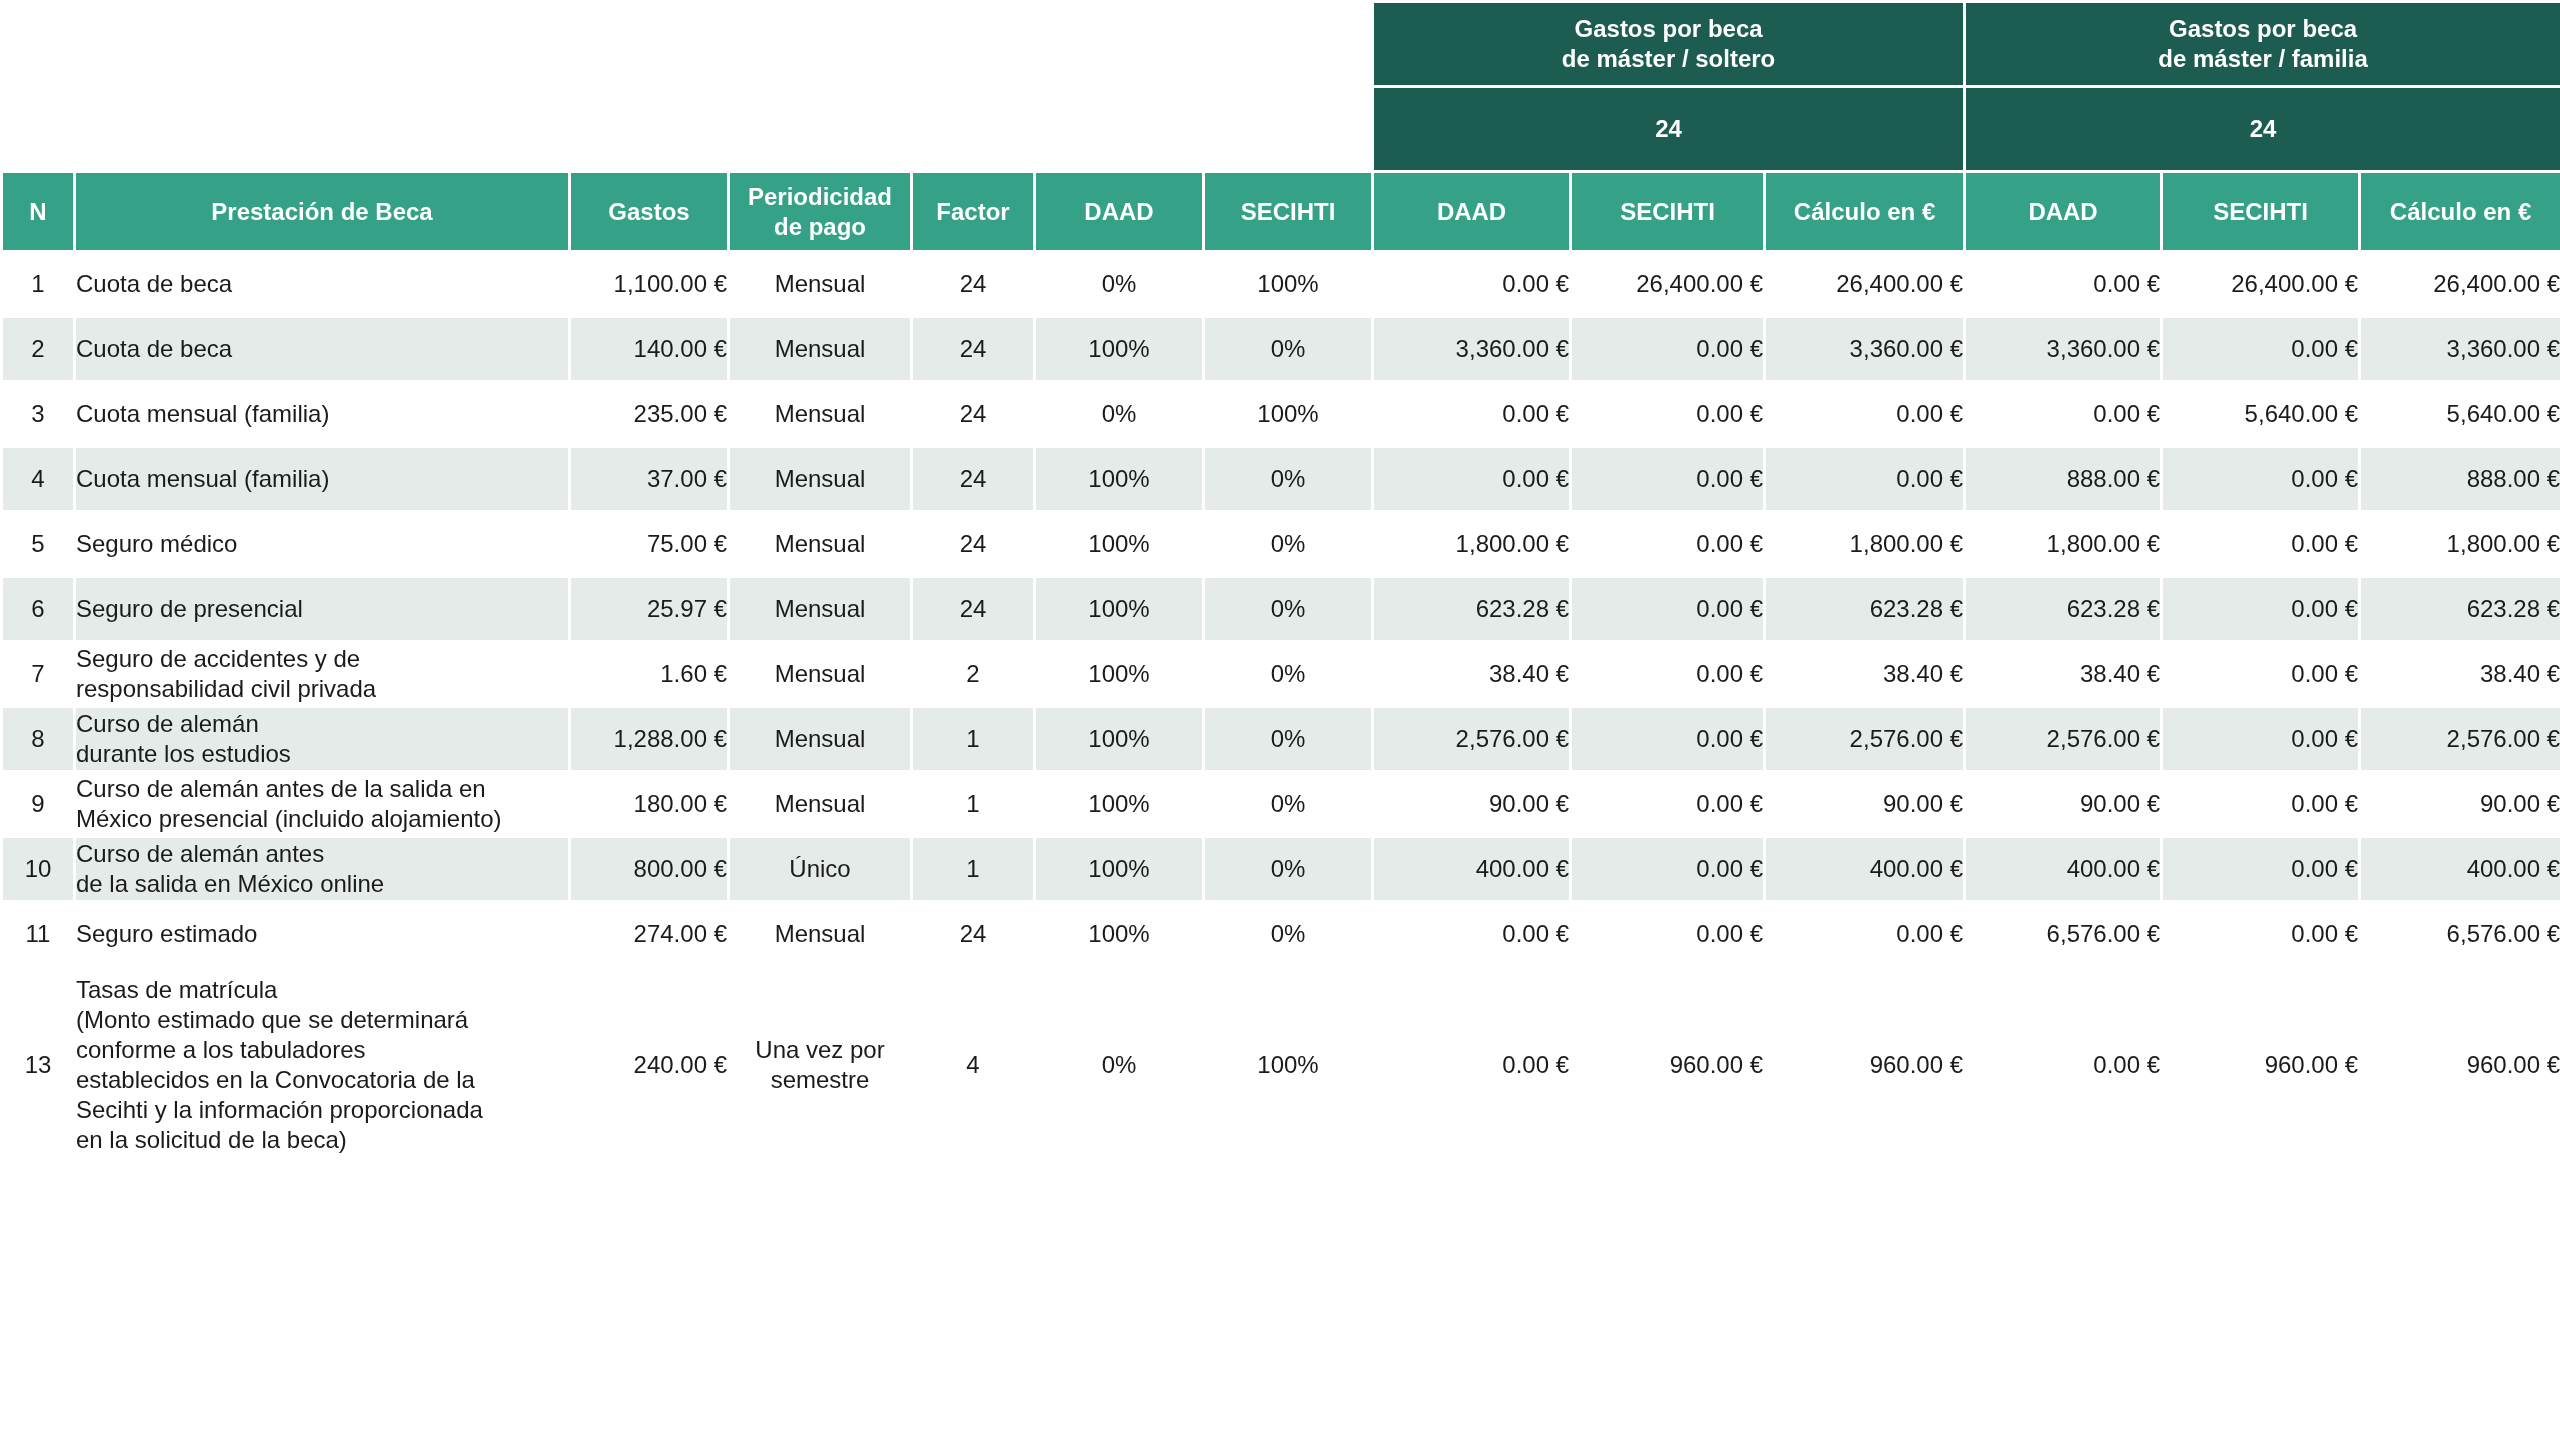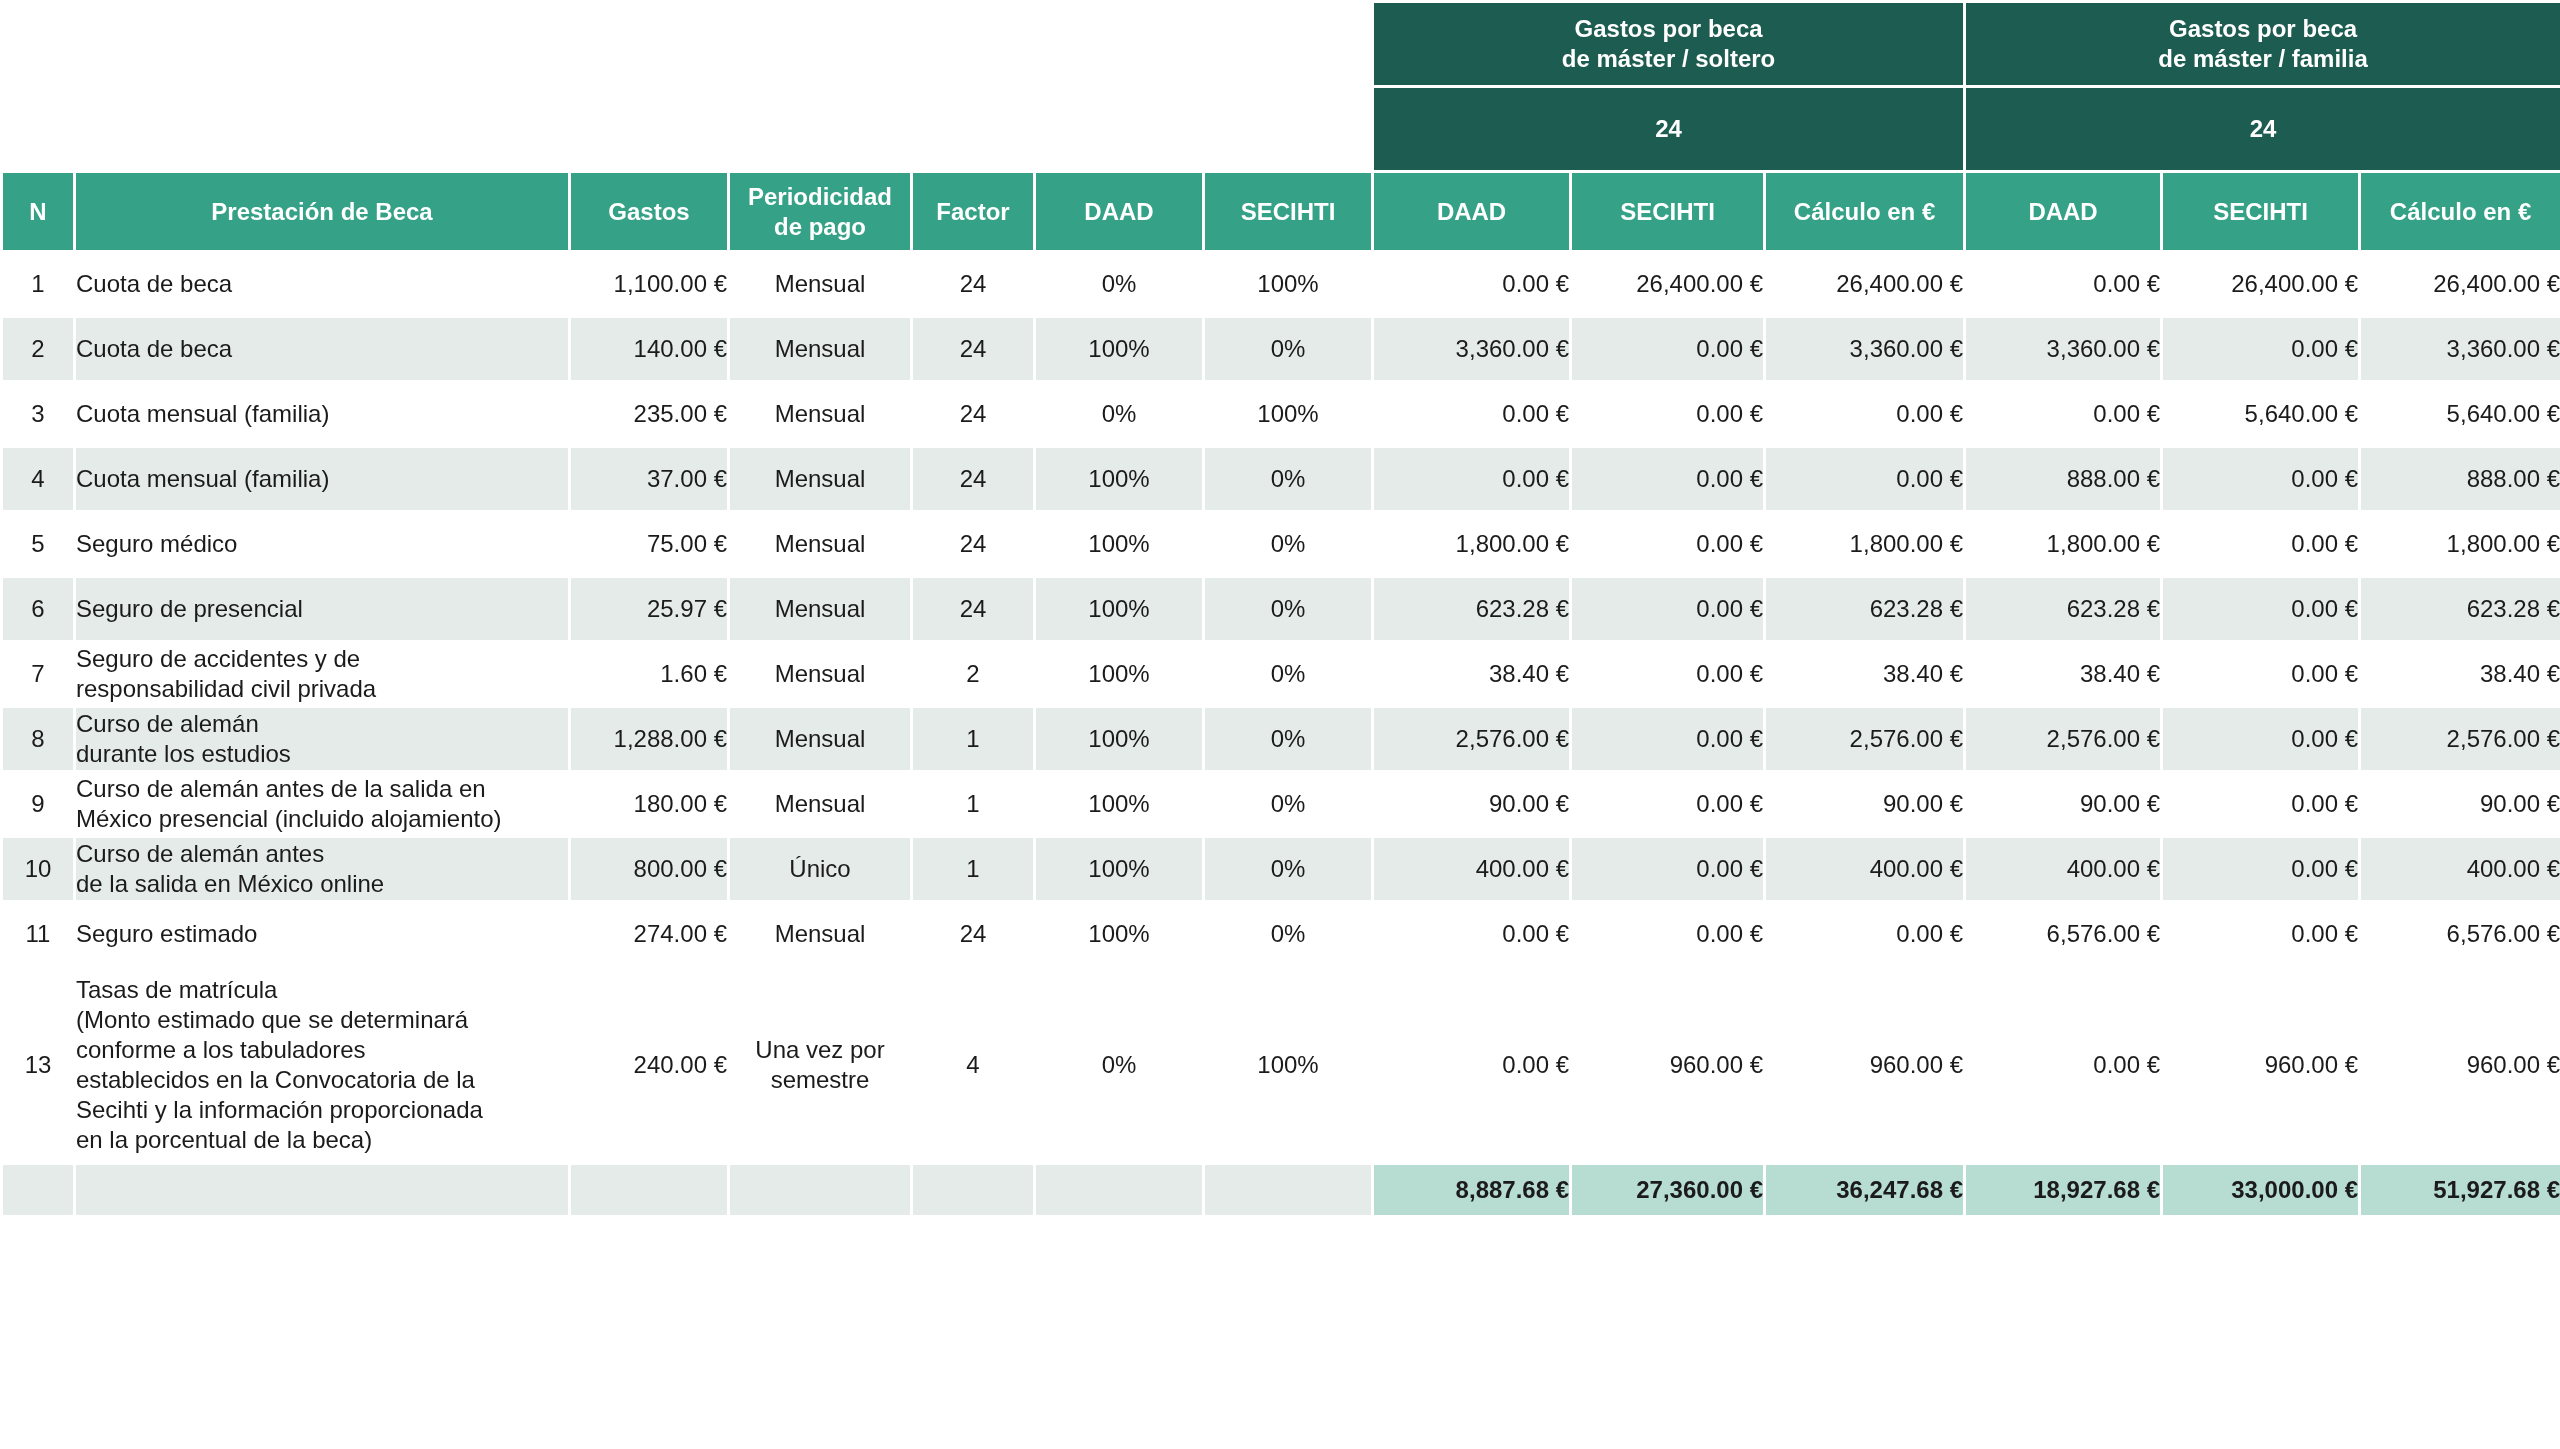--- a/index.html
+++ b/index.html
@@ -288,45 +288,30 @@
           <td class="ar">0.00 €</td>
           <td class="ar">6,576.00 €</td>
         </tr>
         <tr class="data-row row-white row-tall">
           <td class="ac">13</td>
           <td class="al">Tasas de matrícula
 (Monto estimado que se determinará
 conforme a los tabuladores
 establecidos en la Convocatoria de la
 Secihti y la información proporcionada
-en la porcentual de la beca)</td>
+en la solicitud de la beca)</td>
           <td class="ar">240.00 €</td>
           <td class="ac">Una vez por
 semestre</td>
           <td class="ac">4</td>
           <td class="ac">0%</td>
           <td class="ac">100%</td>
           <td class="ar">0.00 €</td>
           <td class="ar">960.00 €</td>
           <td class="ar">960.00 €</td>
           <td class="ar">0.00 €</td>
           <td class="ar">960.00 €</td>
           <td class="ar">960.00 €</td>
         </tr>
-        <tr class="row-totals">
-          <td class="tot-empty"></td>
-          <td class="tot-empty"></td>
-          <td class="tot-empty"></td>
-          <td class="tot-empty"></td>
-          <td class="tot-empty"></td>
-          <td class="tot-empty"></td>
-          <td class="tot-empty"></td>
-          <td class="tot-val ar">8,887.68 €</td>
-          <td class="tot-val ar">27,360.00 €</td>
-          <td class="tot-val ar">36,247.68 €</td>
-          <td class="tot-val ar">18,927.68 €</td>
-          <td class="tot-val ar">33,000.00 €</td>
-          <td class="tot-val ar">51,927.68 €</td>
-        </tr>
       </tbody>
   </table>
 
 </div>
 
 </body></html>

